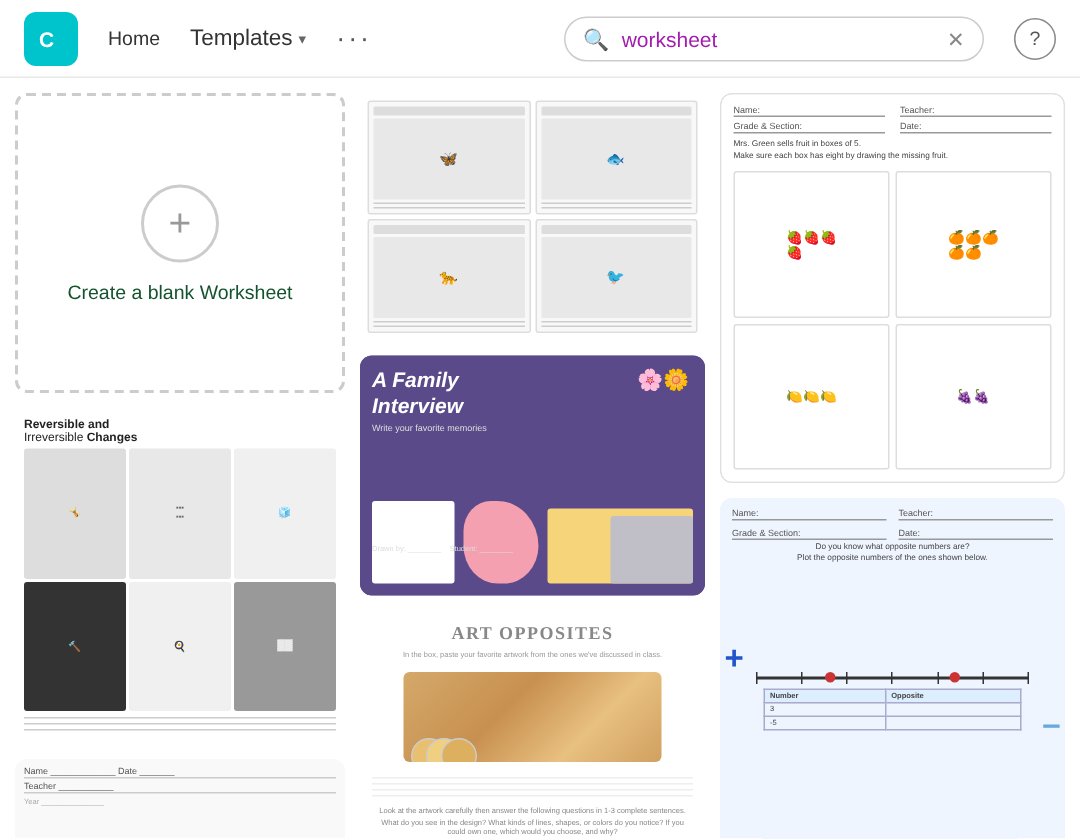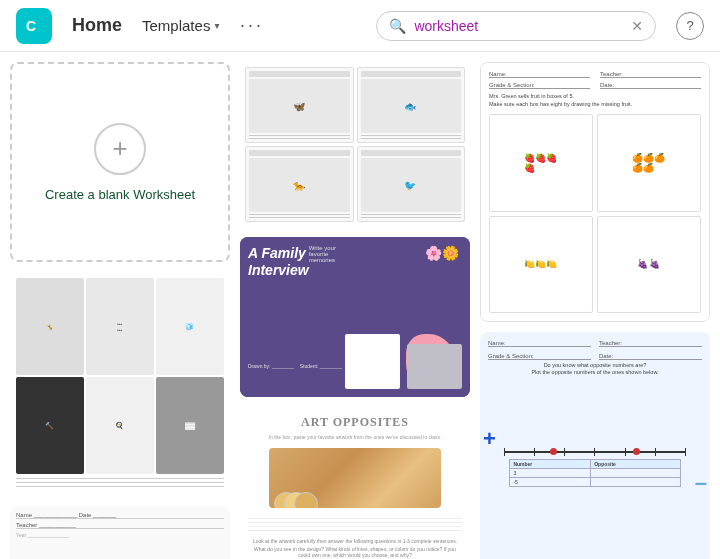--- a/index.html
+++ b/index.html
@@ -22,24 +22,23 @@
       border-radius: 8px;
       display: flex;
       align-items: center;
       justify-content: center;
       color: white;
       font-weight: bold;
       font-size: 14px;
       flex-shrink: 0;
     }
     .nav-home {
-      font-size: 18px;
+      font-size: 13px;
       color: #333;
       cursor: pointer;
-      font-weight: bold;
     }
     .nav-templates {
       display: flex;
       align-items: center;
       gap: 4px;
       font-size: 15px;
       color: #333;
       cursor: pointer;
     }
     .nav-templates .chevron {
@@ -291,21 +290,21 @@
     }
 
     
     .family-interview {
       background: #5a4a8a;
       width: 100%;
       height: 100%;
       padding: 8px;
       position: relative;
       display: flex;
-      flex-direction: row;
+      flex-direction: column;
     }
     .fi-title {
       font-size: 14px;
       font-weight: bold;
       color: white;
       font-style: italic;
       line-height: 1.2;
       margin-bottom: 4px;
     }
     .fi-subtitle {
@@ -633,20 +632,23 @@
 
   <div class="left-col">
 
     <div class="create-blank">
       <div class="plus-circle">+</div>
       <span class="create-blank-label">Create a blank Worksheet</span>
     </div>
 
     <div class="card left-bottom-card">
       <div class="worksheet-reversible">
+        <div class="ws-title-rev">
+          <strong>Reversible</strong> and<br><span>Irreversible</span> Changes
+        </div>
         <div class="ws-grid-rev">
           <div class="ws-cell" style="background:#ddd; font-size:7px;">🤸</div>
           <div class="ws-cell" style="font-size:5px; background:#e8e8e8;">▪▪▪<br>▪▪▪</div>
           <div class="ws-cell" style="font-size:7px;">🧊</div>
           <div class="ws-cell ws-cell-dark" style="font-size:7px; color:white;">🔨</div>
           <div class="ws-cell" style="font-size:7px;">🍳</div>
           <div class="ws-cell" style="font-size:7px; background:#999; color:white;">▓▓</div>
         </div>
         <div class="ws-lines">
           <div class="ws-line"></div>

